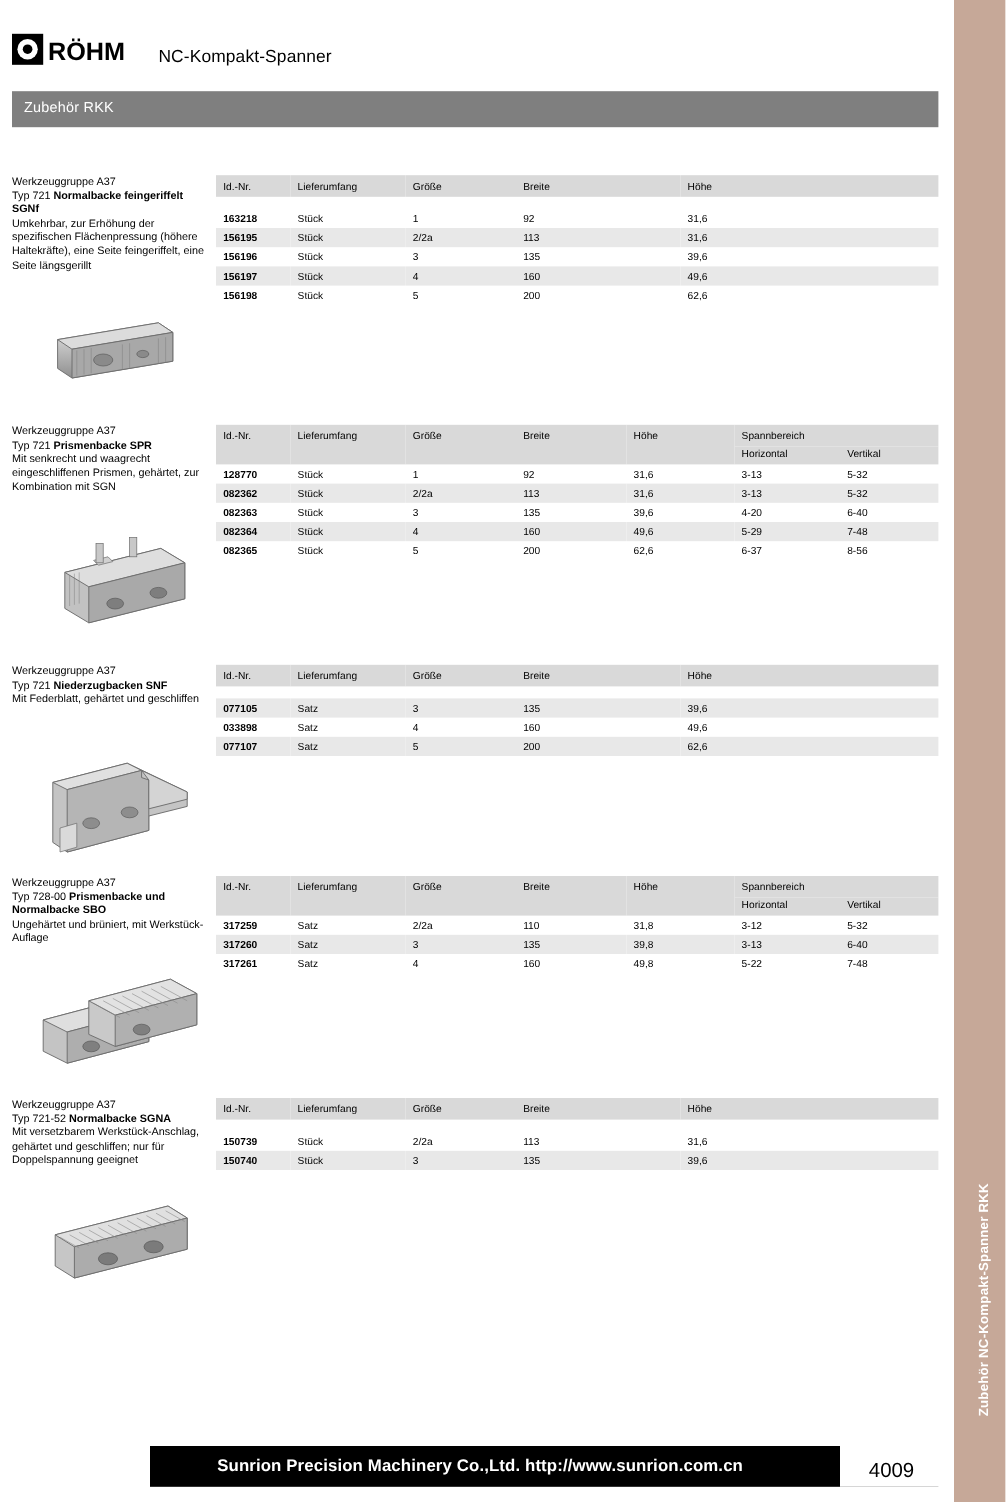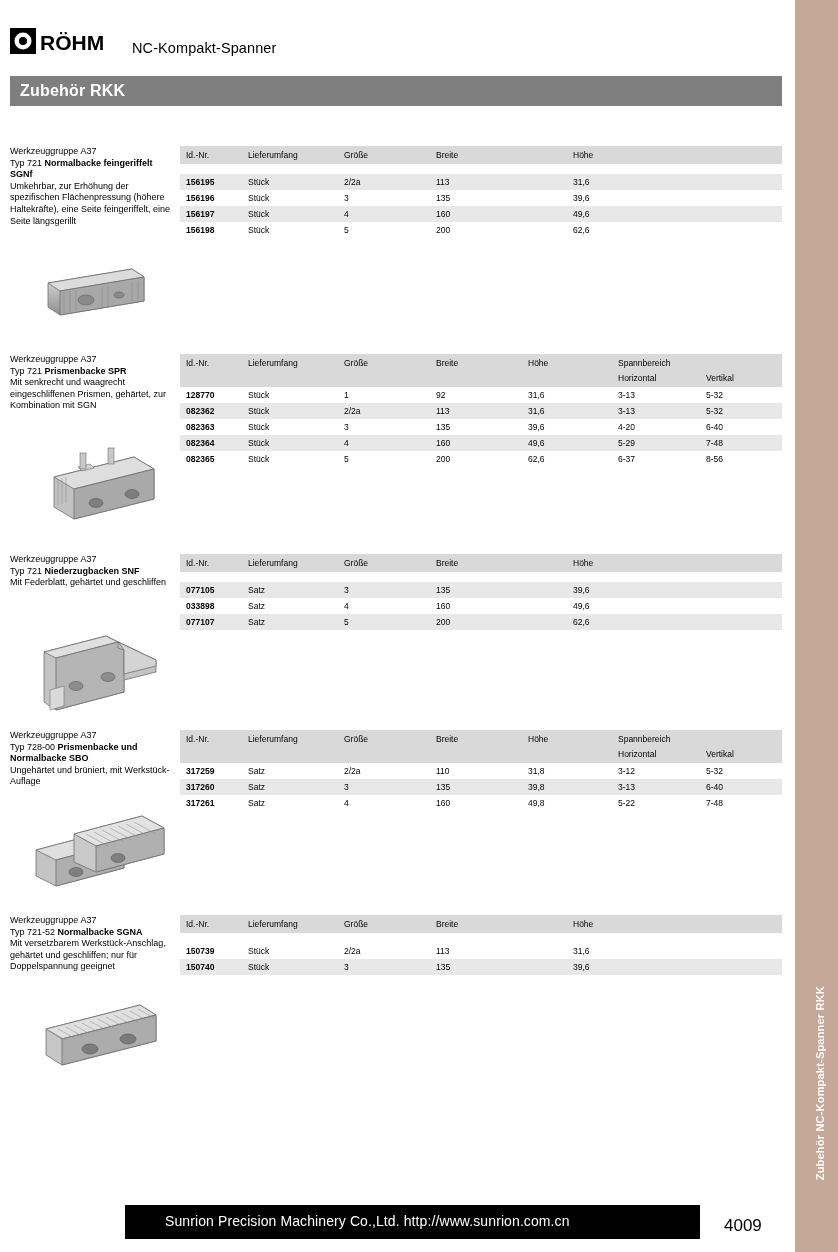--- a/index.html
+++ b/index.html
@@ -46,21 +46,21 @@
     font-size:14.5px; font-weight:normal; color:#000;
     letter-spacing:0.1px;
   }
   .titlebar {
     position:absolute; left:10px; top:76px; width:772px; height:30px;
     background:#7f7f7f;
     color:#ffffff;
   }
   .titlebar .t {
     position:absolute; left:10px; top:6px;
-    font-size:16px; font-weight:bold;
+    font-size:12px; font-weight:normal;
     letter-spacing:0.2px;
   }
   
   .section { position:absolute; left:10px; width:772px; }
   .desc {
     position:absolute; left:0; top:0; width:165px;
     font-size:9px; line-height:11.6px; color:#000;
   }
   .desc b { font-weight:bold; }
   .img-holder { position:absolute; left:4px; }
@@ -89,22 +89,22 @@
   }
   table.tbl tr.alt td { background:#e8e8e8; }
   table.tbl td.idnr { font-weight:bold; }
   .spacer-row td { height:0; padding:0; }
   
   .footer-bar {
     position:absolute; left:125px; top:1205px; width:657px; height:34px;
     background:#000; color:#fff;
   }
   .footer-bar .ft {
-    position:absolute; left:40px; top:8px;
-    font-size:14px; font-weight:normal;
+    position:absolute; left:56px; top:8px;
+    font-size:14px; font-weight:bold;
     letter-spacing:0.1px;
   }
   .pageno-black {
     position:absolute; left:724px; top:1216px;
     font-size:17px; color:#000;
   }
   .footer-white-box {
     position:absolute; left:700px; top:1205px; width:95px; height:34px;
     background:#fff;
   }
@@ -168,20 +168,27 @@
           <th style="width:96px;">Lieferumfang</th>
           <th style="width:92px;">Größe</th>
           <th style="width:137px;">Breite</th>
           <th>Höhe</th>
         </tr>
       </thead>
       <tbody>
         <tr class="spacer-row">
             <td colspan="5" style="height:10px;"></td>
           </tr>
+        <tr>
+          <td class="idnr">163218</td>
+          <td>Stück</td>
+          <td>1</td>
+          <td>92</td>
+          <td>31,6</td>
+        </tr>
         <tr class="alt">
           <td class="idnr">156195</td>
           <td>Stück</td>
           <td>2/2a</td>
           <td>113</td>
           <td>31,6</td>
         </tr>
         <tr>
           <td class="idnr">156196</td>
           <td>Stück</td>

